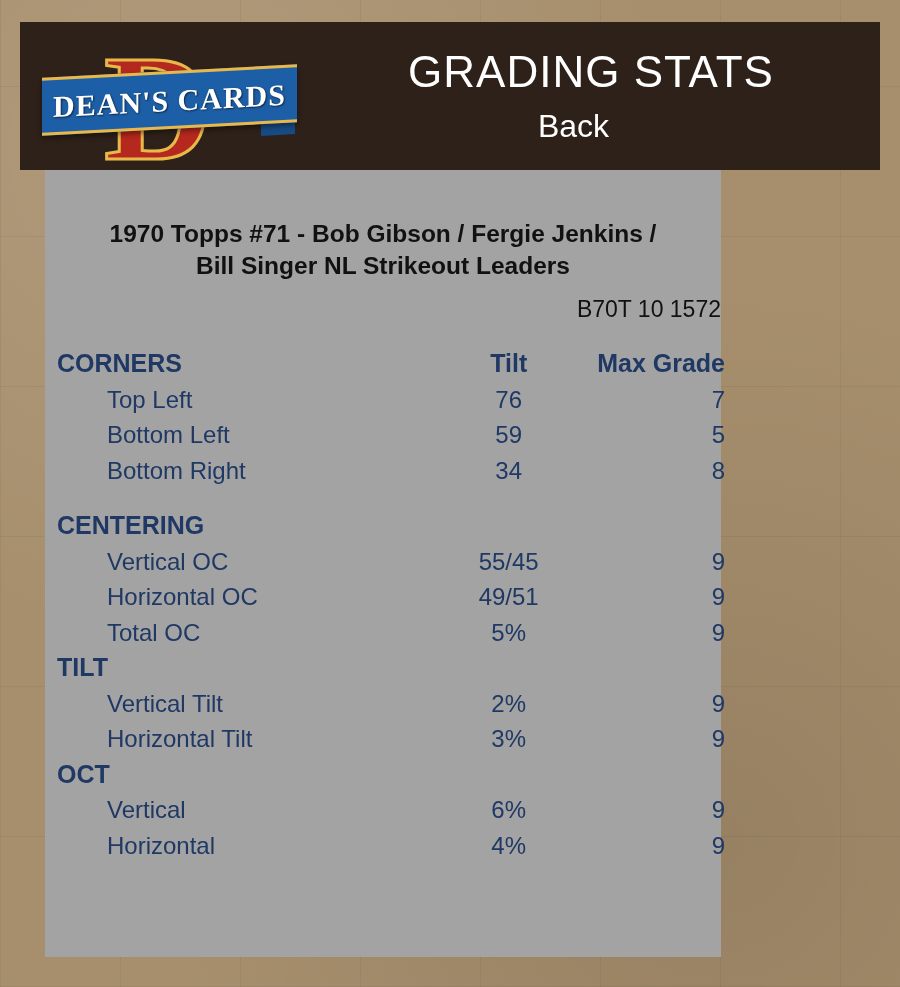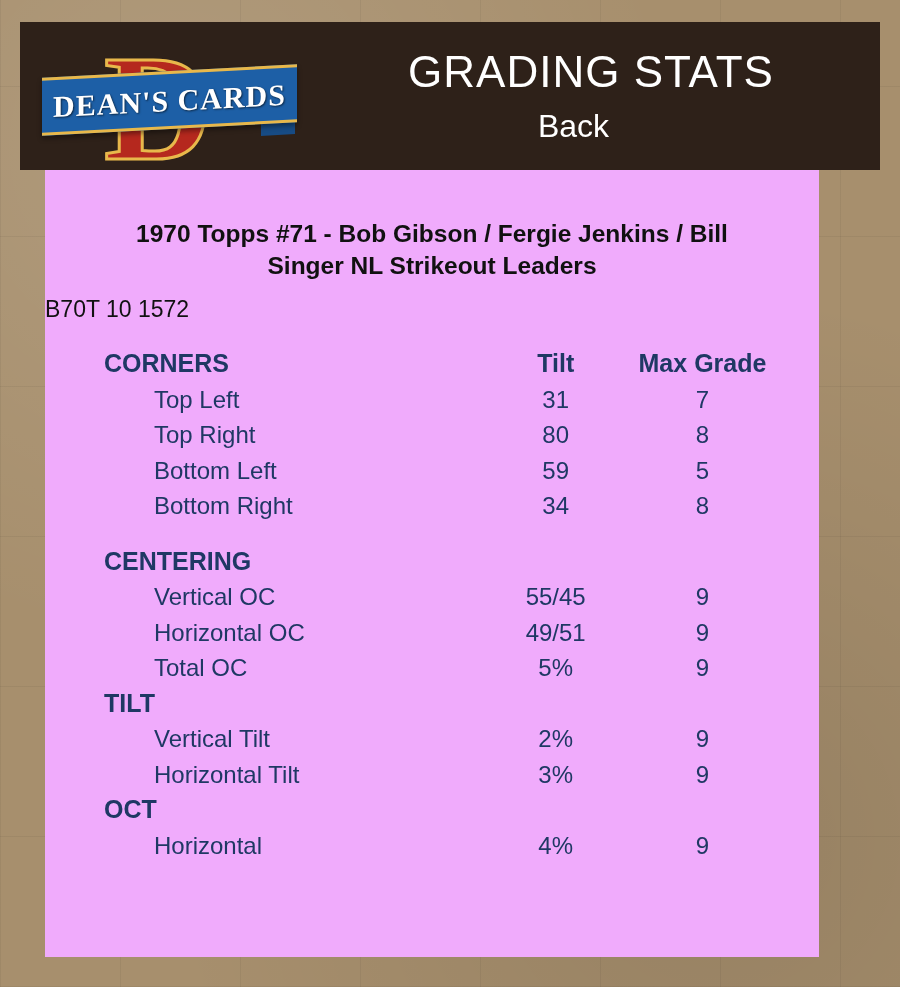--- a/index.html
+++ b/index.html
@@ -120,57 +120,57 @@
     font-size: 32px;
     line-height: 40px;
     margin-top: 8px;
   }
 
   
   .panel {
     position: absolute;
     left: 25px;
     top: 148px;
-    width: 774px;
+    width: 676px;
     height: 787px;
-    background: #f0abfc;
+    background: #a3a3a3;
   }
 
   .card-title {
     margin: 0;
     padding: 48px 56px 0 56px;
     text-align: center;
     color: #111111;
     font-size: 24.5px;
     font-weight: bold;
     line-height: 32px;
   }
   .card-code {
-    text-align: left;
+    text-align: right;
     color: #111111;
     font-size: 23px;
     line-height: 30px;
     margin-top: 12px;
   }
 
   
   .stats {
     margin: 22px auto 0 auto;
     width: 680px;
     border-collapse: collapse;
     color: #1f3864;
   }
   .stats td {
     padding: 0;
     line-height: 35.5px;
     vertical-align: top;
   }
   .col-label { width: 360px; }
   .col-value { width: 170px; text-align: center; }
-  .col-max   { width: 150px; text-align: center; }
+  .col-max   { width: 150px; text-align: right; }
 
   .hdr-section td {
     font-size: 25px;
     font-weight: bold;
   }
   .hdr-section .col-label { padding-left: 12px; }
   .hdr-section.spaced td { padding-top: 20px; }
 
   .row td {
     font-size: 24px;
@@ -216,27 +216,22 @@
       <tbody>
 
         <tr class="hdr-section">
           <td class="col-label colhdr">CORNERS</td>
           <td class="col-value colhdr">Tilt</td>
           <td class="col-max colhdr">Max Grade</td>
         </tr>
 
         <tr class="row">
           <td class="col-label">Top Left</td>
-          <td class="col-value">31</td>
+          <td class="col-value">76</td>
           <td class="col-max">7</td>
-        </tr>
-        <tr class="row">
-          <td class="col-label">Top Right</td>
-          <td class="col-value">80</td>
-          <td class="col-max">8</td>
         </tr>
         <tr class="row">
           <td class="col-label">Bottom Left</td>
           <td class="col-value">59</td>
           <td class="col-max">5</td>
         </tr>
         <tr class="row">
           <td class="col-label">Bottom Right</td>
           <td class="col-value">34</td>
           <td class="col-max">8</td>
@@ -278,20 +273,25 @@
           <td class="col-value">3%</td>
           <td class="col-max">9</td>
         </tr>
 
         <tr class="hdr-section">
           <td class="col-label">OCT</td>
           <td class="col-value"></td>
           <td class="col-max"></td>
         </tr>
         <tr class="row">
+          <td class="col-label">Vertical</td>
+          <td class="col-value">6%</td>
+          <td class="col-max">9</td>
+        </tr>
+        <tr class="row">
           <td class="col-label">Horizontal</td>
           <td class="col-value">4%</td>
           <td class="col-max">9</td>
         </tr>
 
       </tbody>
     </table>
 
   </div>
 </div>

